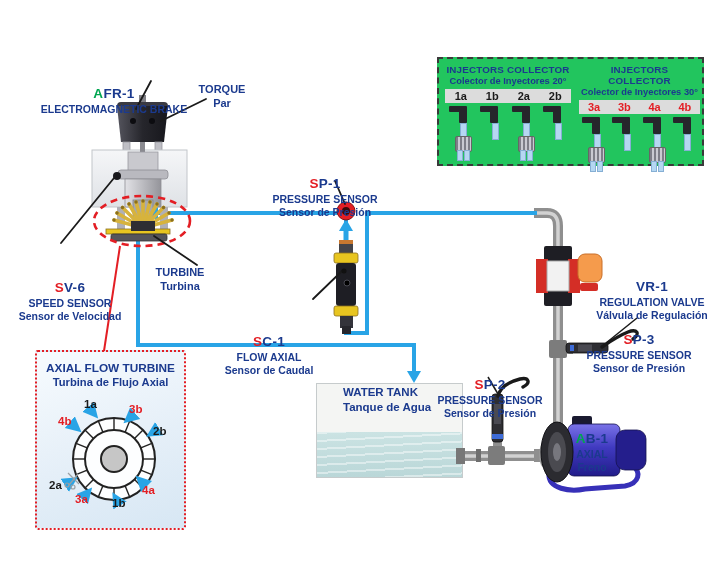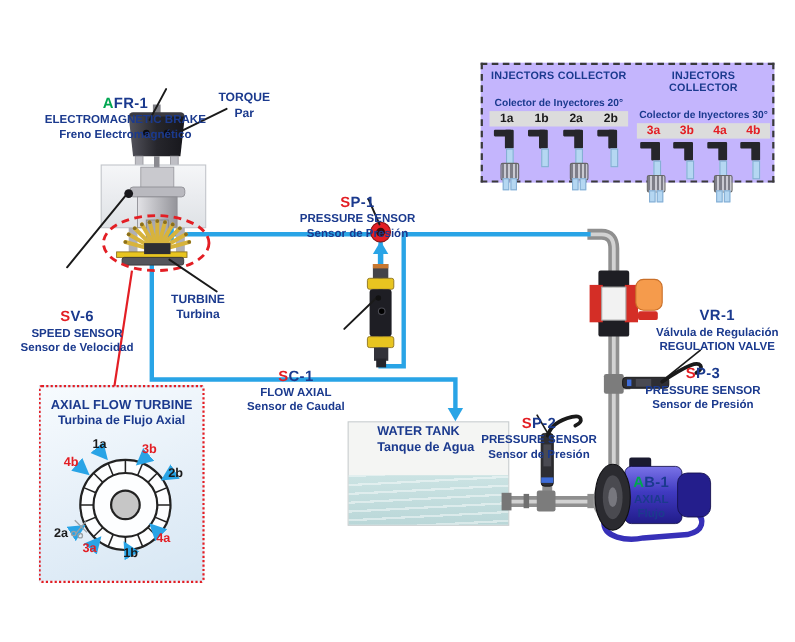--- a/index.html
+++ b/index.html
@@ -9,25 +9,25 @@
   
   .lbl{position:absolute;z-index:9;text-align:center;color:#1B3A8E;font-weight:bold;line-height:1.25;}
   .code{font-size:13.5px;letter-spacing:.3px;margin-top:40px;}
   .nm{font-size:10.5px;}
   .b11 .nm{font-size:11px;}
   .pfx-r{color:#E31E24;} .pfx-g{color:#00A651;}
   .tank-lbl{position:absolute;z-index:9;text-align:left;color:#1B3A8E;font-weight:bold;
             font-size:11.5px;line-height:1.3;margin-left:20px;}
   
   .inj-box{position:absolute;left:437px;top:57px;width:267px;height:109px;z-index:2;
-           border:2.2px dashed #3A3A3A;background:#c4b5fd;box-sizing:border-box;}
+           border:2.2px dashed #3A3A3A;background:#22c55e;box-sizing:border-box;}
   .inj-group{position:absolute;top:5px;}
   .inj-g20{left:6px;width:126px;} .inj-g30{left:140px;width:121px;}
   .inj-title{font-size:9.8px;font-weight:bold;color:#1B3A8E;text-align:center;letter-spacing:.2px;}
-  .inj-sub{font-size:9.3px;font-weight:bold;color:#1B3A8E;text-align:center;margin-top:13px;}
+  .inj-sub{font-size:9.3px;font-weight:bold;color:#1B3A8E;text-align:center;margin-top:1px;}
   .port-band{margin-top:3px;height:14px;background:#DCDCDC;display:flex;align-items:center;}
   .port-band span{flex:1;text-align:center;font-size:11px;font-weight:bold;color:#1A1A1A;}
   .port-band.red span{color:#E31E24;}
   .inj-row{display:flex;margin-top:1px;}
   .inj-col{flex:1;display:flex;justify-content:center;}
   .inj-icon{position:relative;width:24px;height:56px;}
   .inj-elbow{position:absolute;left:0;top:2px;width:16px;height:6px;background:#26262B;border-radius:1px;}
   .inj-vert{position:absolute;left:10px;top:2px;width:8px;height:17px;background:#26262B;border-radius:1px;}
   .inj-tube{position:absolute;left:11.5px;top:19px;width:5px;height:15px;background:#B5D7F2;border:1px solid #86AFD4;}
   .inj-coupler{position:absolute;left:6px;top:32px;width:15px;height:14px;border-radius:2px;
@@ -372,21 +372,20 @@
       <line x1="68" y1="473" x2="79" y2="484"></line>
         <line x1="78" y1="474" x2="69" y2="485"></line>
       <circle cx="67" cy="485" r="2" fill="none"></circle>
         <circle cx="73" cy="487" r="2" fill="none"></circle>
     </g>
   </svg>
 
   <div class="lbl" style="left:18px;top:46px;width:192px;">
     <div class="code"><span class="pfx-g">A</span><span>FR-1</span></div>
     <div class="nm">ELECTROMAGNETIC BRAKE</div>
-    <div class="nm">Freno Electromagnético</div>
   </div>
 
   <div class="lbl b11" style="left:180px;top:83px;width:84px;">
     <div class="nm">TORQUE</div>
     <div class="nm">Par</div>
   </div>
 
   <div class="lbl" style="left:258px;top:136px;width:134px;text-align:center;">
     <div class="code"><span class="pfx-r">S</span><span>P-1</span></div>
     <div class="nm">PRESSURE SENSOR</div>
@@ -405,35 +404,35 @@
   </div>
 
   <div class="lbl" style="left:212px;top:294px;width:114px;">
     <div class="code"><span class="pfx-r">S</span><span>C-1</span></div>
     <div class="nm">FLOW AXIAL</div>
     <div class="nm">Sensor de Caudal</div>
   </div>
 
   <div class="lbl" style="left:585px;top:239px;width:134px;">
     <div class="code">VR-1</div>
+    <div class="nm">REGULATION VALVE</div>
     <div class="nm">Válvula de Regulación</div>
-    <div class="nm">REGULATION VALVE</div>
   </div>
 
   <div class="lbl" style="left:572px;top:292px;width:134px;">
     <div class="code"><span class="pfx-r">S</span><span>P-3</span></div>
     <div class="nm">PRESSURE SENSOR</div>
     <div class="nm">Sensor de Presión</div>
   </div>
 
   <div class="lbl" style="left:423px;top:337px;width:134px;">
     <div class="code"><span class="pfx-r">S</span><span>P-2</span></div>
     <div class="nm">PRESSURE SENSOR</div>
     <div class="nm">Sensor de Presión</div>
   </div>
 
   <div class="lbl" style="left:556px;top:391px;width:72px;">
     <div class="code"><span class="pfx-g">A</span><span>B-1</span></div>
     <div class="nm">AXIAL</div>
-    <div class="nm">Flujo</div>
+    <div class="nm">Freno</div>
   </div>
 
 </div>
 
 </body></html>

